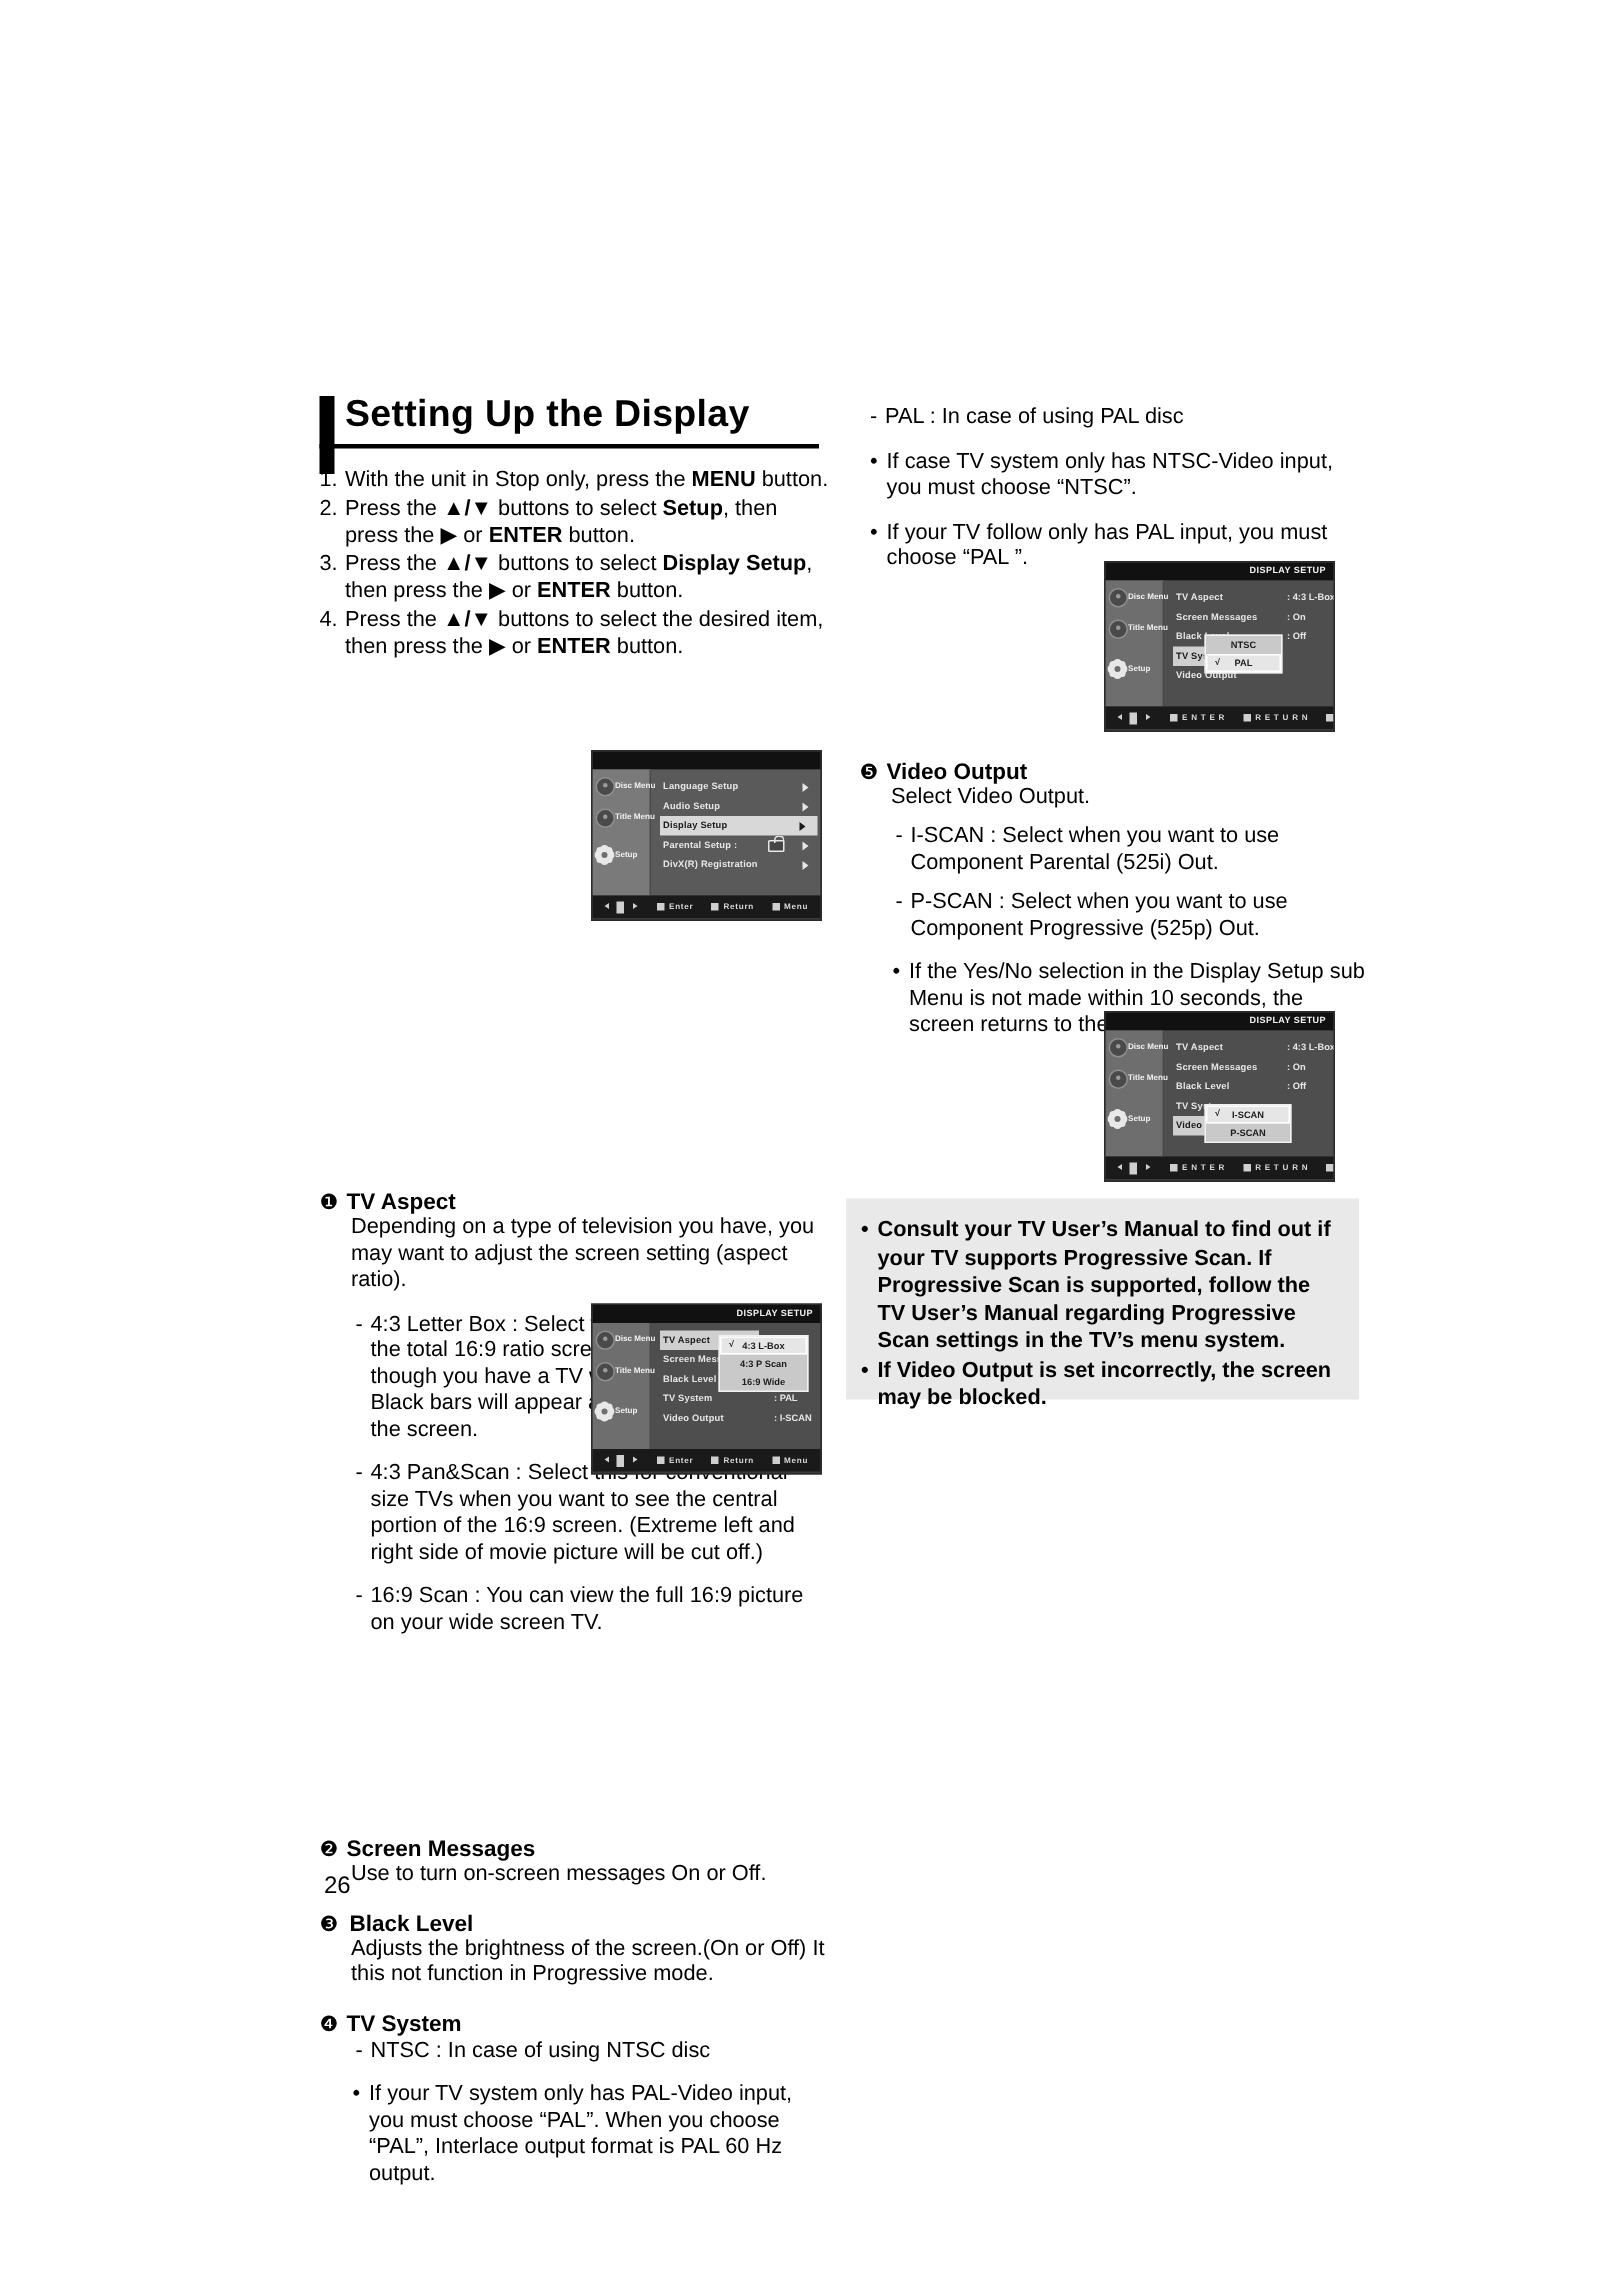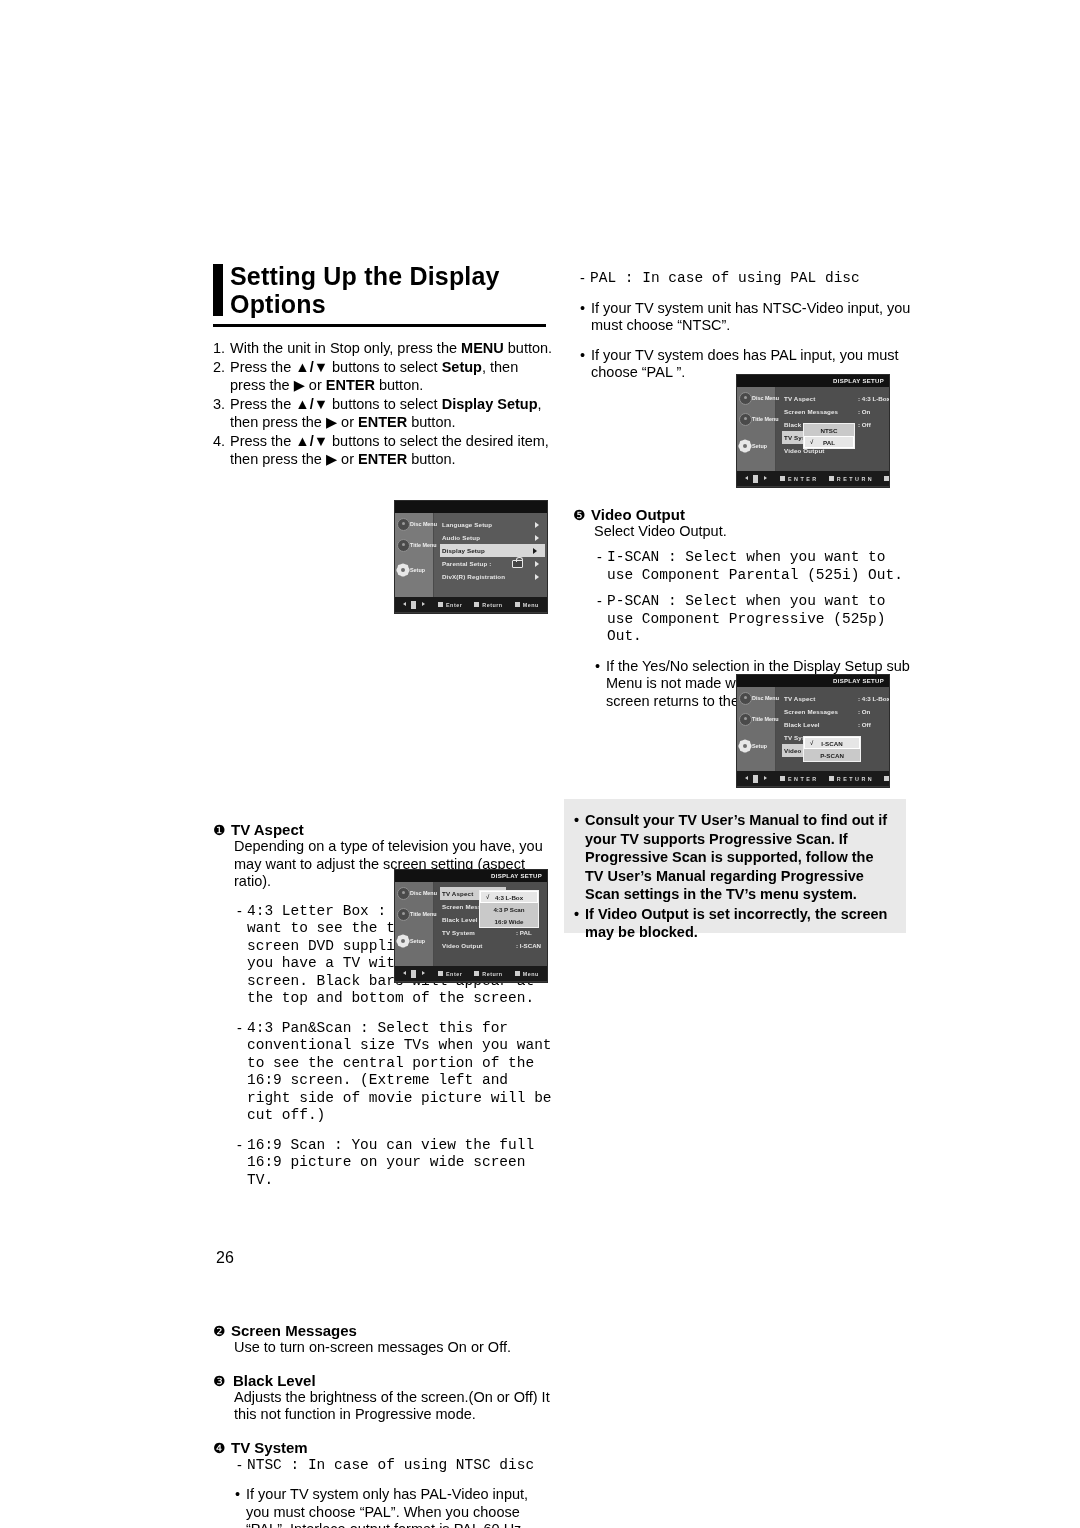--- a/index.html
+++ b/index.html
@@ -112,21 +112,21 @@
     font-size: 14.5px;
     line-height: 17.5px;
     margin-top: 12px;
     margin-left: 24px;
   }
   .dash-item.tight { margin-top: 9px; }
   .dash-mark {
     width: 10px;
     flex: none;
   }
-  .dash-text { flex: 1; font-family: Liberation Mono, monospace; }
+  .dash-text { flex: 1; }
 
   .bullet-item {
     display: flex;
     font-size: 14.5px;
     line-height: 17.5px;
     margin-top: 12px;
     margin-left: 22px;
   }
   .bullet-mark {
     width: 11px;
@@ -416,21 +416,20 @@
 <body>
 
 <div class="page">
 
   <div class="col-left">
 
     <div class="heading-wrap">
       <div class="heading-bar"></div>
       <div class="heading-text">
         <div>Setting Up the Display</div>
-        <div>Options</div>
       </div>
     </div>
     <div class="heading-rule"></div>
 
 
     <div class="steps" id="steps-list">
         <div class="step">
           <span class="step-num">1.</span>
           <span class="step-body"><span>With the unit in Stop only, press the </span><b>MENU</b><span> button.</span></span>
         </div>
@@ -655,25 +654,25 @@
 
   <div class="col-right">
 
     <div class="rt-dash" style="margin-top:8px;">
       <span class="dash-mark">-</span>
       <span class="dash-text">PAL : In case of using PAL disc</span>
     </div>
     <div id="tv-system-cont-bullets">
         <div class="rt-bullet">
           <span class="bullet-mark">•</span>
-          <span class="bullet-text">If your TV system unit has NTSC-Video input, you must choose “NTSC”.</span>
+          <span class="bullet-text">If case TV system only has NTSC-Video input, you must choose “NTSC”.</span>
         </div>
         <div class="rt-bullet">
           <span class="bullet-mark">•</span>
-          <span class="bullet-text">If your TV system does has PAL input, you must choose “PAL ”.</span>
+          <span class="bullet-text">If your TV follow only has PAL input, you must choose “PAL ”.</span>
         </div>
       </div>
 
     <div class="osd" style="left:163px; top:112px;">
       <div class="osd-title">
           <span>DISPLAY SETUP</span>
         </div>
       <div class="osd-main dark">
         <div class="osd-side">
           <div class="side-item">

